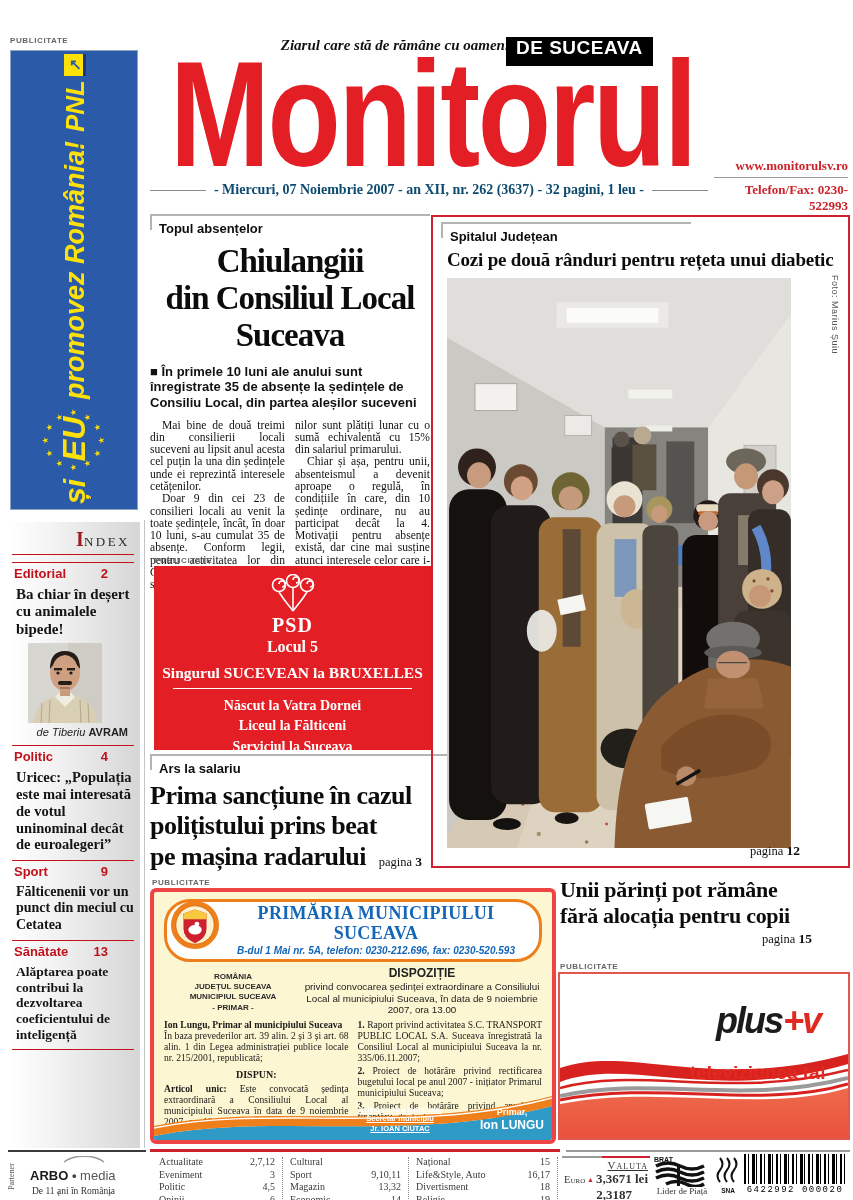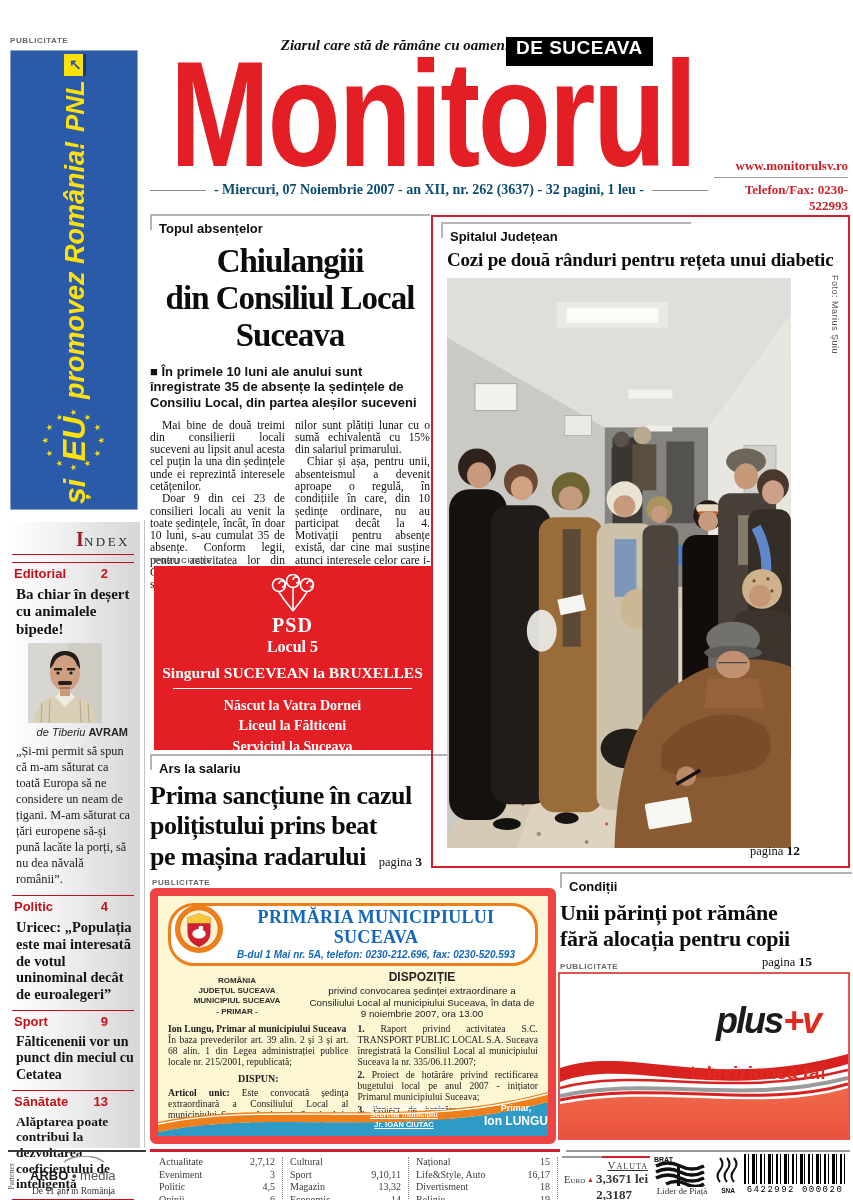--- a/index.html
+++ b/index.html
@@ -92,21 +92,21 @@
   .hosp-credit { position:absolute; right:8px; top:58px; writing-mode:vertical-rl;
                  font:9px "Liberation Sans",sans-serif; color:#555; letter-spacing:.5px; }
   .hospital .pageref { position:absolute; right:48px; bottom:7px; }
 
   
   .allow { left:560px; top:872px; width:292px; }
   .allow-hl { margin-top:5px; font:bold 22px/1.2 "Liberation Serif",serif; color:#0c0c0c; letter-spacing:-.3px; }
   .allow-pref { text-align:right; padding-right:40px; margin-top:1px; }
 
   
-  .prim-box { left:150px; top:888px; width:406px; height:256px; background:#fdf6d2; border:8px solid #ef4444;
+  .prim-box { left:150px; top:888px; width:406px; height:256px; background:#fdf6d2; border:4px solid #ef4444;
               border-radius:6px; overflow:hidden; }
   .prim-banner { position:relative; margin:7px 10px 0; border:3px solid #ef7f1a; border-radius:26px;
                  background:#fff; text-align:center; padding:2px 6px 3px 52px; }
   .prim-coat { position:absolute; left:3px; top:-2px; }
   .prim-title { font:bold 18px/1.1 "Liberation Serif",serif; color:#1466b8; letter-spacing:.3px; }
   .prim-addr { font:bold italic 10px "Liberation Sans",sans-serif; color:#1466b8; margin-top:1px; }
   .prim-row { display:flex; margin:4px 10px 0; }
   .prim-org { width:138px; text-align:center; font:bold 8px/1.3 "Liberation Sans",sans-serif; color:#2b2b2b; padding-top:6px; }
   .prim-doc { flex:1; text-align:center; }
   .prim-doc-title { font:bold 12px "Liberation Sans",sans-serif; color:#222; }
@@ -233,21 +233,20 @@
         <ellipse cx="37" cy="30" rx="15" ry="18" fill="#ce9f81"></ellipse>
         <path d="M22,26 Q22,8 37,8 Q52,8 52,26 L49,22 Q46,13 37,12 Q28,13 25,22 Z" fill="#241c16"></path>
         <rect x="26" y="25" width="8" height="2.4" fill="#241c16"></rect>
           <rect x="39" y="25" width="8" height="2.4" fill="#241c16"></rect>
         <circle cx="30" cy="30" r="1.6" fill="#1a1a1a"></circle>
           <circle cx="43" cy="30" r="1.6" fill="#1a1a1a"></circle>
         <rect x="30" y="38" width="14" height="4" rx="2" fill="#241c16"></rect>
         <line x1="32" y1="45" x2="42" y2="45" stroke="#8a5a4a" stroke-width="1.2"></line>
       </svg>
       <div class="idx-byline"><span>de Tiberiu </span><b>AVRAM</b></div>
-      <div class="idx-quote">„Și-mi permit să spun că m-am săturat ca toată Europa să ne considere un neam de țigani. M-am săturat ca țări europene să-și pună lacăte la porți, să nu dea năvală românii”.</div>
     </div>
 
     <div class="idx-sec">
       <div class="idx-sec-head">
         <span>Politic</span>
         <span class="pg">4</span>
       </div>
       <div class="idx-hl">Uricec: „Populația este mai interesată de votul uninominal decât de euroalegeri”</div>
     </div>
 
@@ -506,21 +505,20 @@
       <div>Secretar municipiu</div>
       <div>Jr. IOAN CIUTAC</div>
     </div>
     <div class="prim-sign-r">
       <div>Primar,</div>
       <div class="nm">Ion LUNGU</div>
     </div>
   </div>
 
   <div class="abs allow">
-    <div class="kicker"><span class="kicker-label">Condiții</span></div>
     <div class="allow-hl">
       <div>Unii părinți pot rămâne</div>
       <div>fără alocația pentru copii</div>
     </div>
     <div class="allow-pref pageref"><span>pagina</span> <b>15</b></div>
   </div>
 
   <div class="abs publabel" style="left:560px;top:962px">PUBLICITATE</div>
   <div class="abs ptv-box">
     <div class="ptv-logo"><span>plus</span><span class="ptv-red">+v</span></div>

